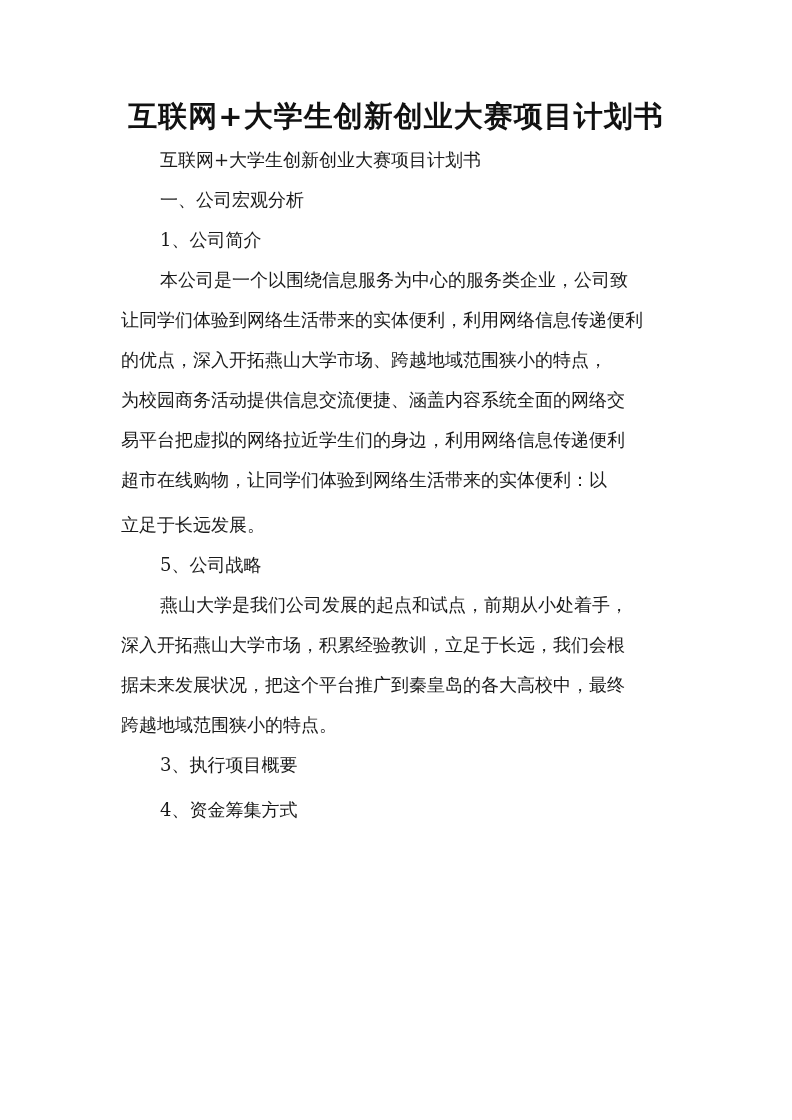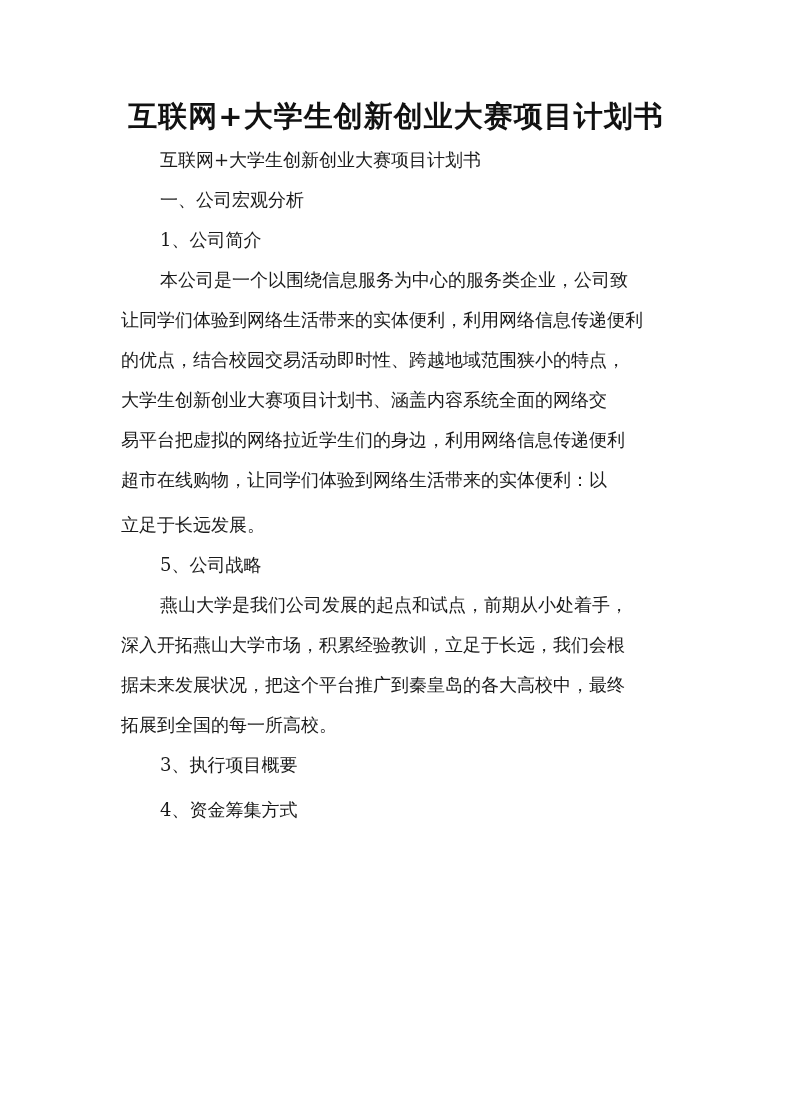--- a/index.html
+++ b/index.html
@@ -27,43 +27,43 @@
     <div class="line indent">一、公司宏观分析</div>
     <div class="gap"></div>
     <div class="line indent">1、公司简介</div>
     <div class="gap"></div>
 
     <div>
       <div class="line indent">本公司是一个以围绕信息服务为中心的服务类企业，公司致</div>
       <div class="gap"></div>
       <div class="line">让同学们体验到网络生活带来的实体便利，利用网络信息传递便利</div>
       <div class="gap"></div>
-      <div class="line">的优点，结合校园交易活动即时性、跨越地域范围狭小的特点，</div>
+      <div class="line">的优点，深入开拓燕山大学市场、跨越地域范围狭小的特点，</div>
       <div class="gap"></div>
-      <div class="line">大学生创新创业大赛项目计划书、涵盖内容系统全面的网络交</div>
+      <div class="line">为校园商务活动提供信息交流便捷、涵盖内容系统全面的网络交</div>
       <div class="gap"></div>
       <div class="line">易平台把虚拟的网络拉近学生们的身边，利用网络信息传递便利</div>
       <div class="gap"></div>
       <div class="line">超市在线购物，让同学们体验到网络生活带来的实体便利：以</div>
       <div class="gap"></div>
       <div class="gap"></div>
       <div class="line">立足于长远发展。</div>
     </div>
     <div class="gap"></div>
 
     <div class="line indent">5、公司战略</div>
     <div class="gap"></div>
     <div>
       <div class="line indent">燕山大学是我们公司发展的起点和试点，前期从小处着手，</div>
       <div class="gap"></div>
       <div class="line">深入开拓燕山大学市场，积累经验教训，立足于长远，我们会根</div>
       <div class="gap"></div>
       <div class="line">据未来发展状况，把这个平台推广到秦皇岛的各大高校中，最终</div>
       <div class="gap"></div>
-      <div class="line">拓展到全国的每一所高校。</div>
+      <div class="line">跨越地域范围狭小的特点。</div>
     </div>
     <div class="gap"></div>
 
     <div class="line indent">3、执行项目概要</div>
     <div class="gap"></div>
     <div class="gap"></div>
 
     <div class="line indent">4、资金筹集方式</div>
   </div>
 </div>

